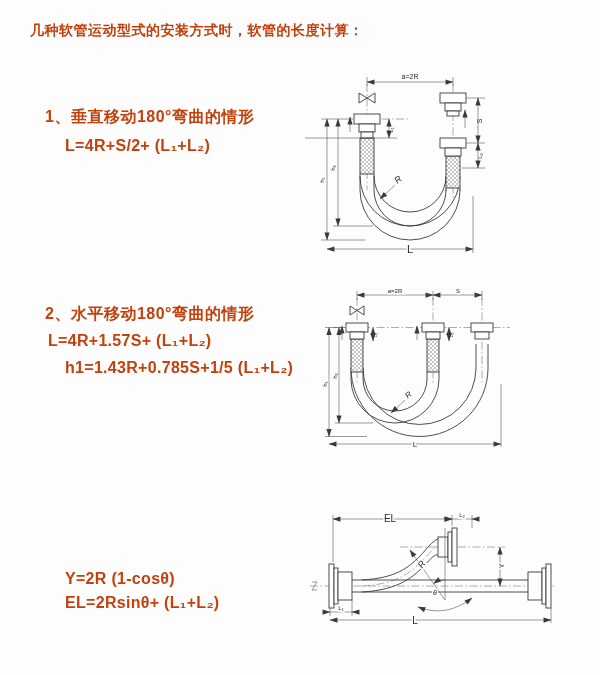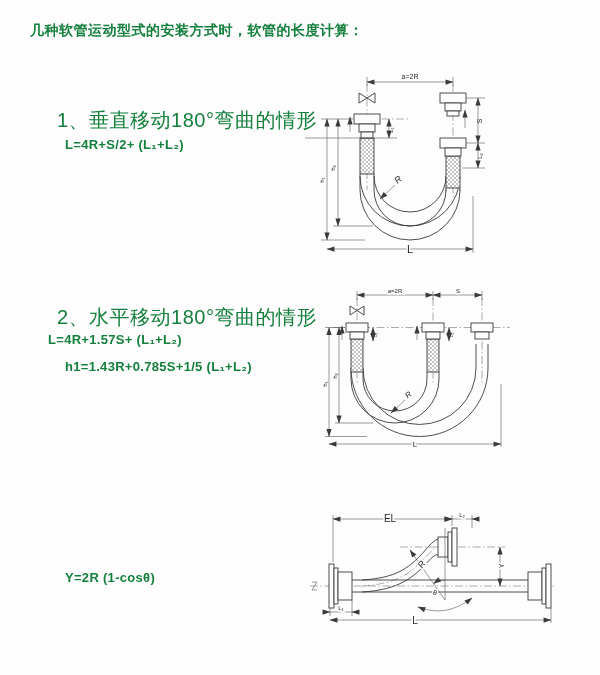--- a/index.html
+++ b/index.html
@@ -1,23 +1,23 @@
 <!DOCTYPE html>
 <html><head>
 <meta charset="utf-8">
 <style>
   html,body{margin:0;padding:0;background:#e8e8e8;}
   .page{
     position:relative;width:600px;height:675px;margin:0 auto;
     background:#fdfdfd;overflow:hidden;
-    font-family:"Liberation Sans","DejaVu Sans",sans-serif;color:#15803d;
+    font-family:"Liberation Sans","DejaVu Sans",sans-serif;color:#c2410c;
   }
   .title{position:absolute;left:30px;top:22px;font-size:14px;font-weight:bold;letter-spacing:.5px;white-space:nowrap;}
-  .sec-heading{position:absolute;font-size:20px;font-weight:normal;letter-spacing:.5px;white-space:nowrap;margin-left:12px;}
-  .formula{position:absolute;font-size:13px;font-weight:bold;letter-spacing:.3px;white-space:nowrap;}
+  .sec-heading{position:absolute;font-size:16px;font-weight:bold;letter-spacing:.5px;white-space:nowrap;}
+  .formula{position:absolute;font-size:16px;font-weight:bold;letter-spacing:.3px;white-space:nowrap;}
   svg{position:absolute;}
   svg text{fill:#262626;font-family:"Liberation Sans","DejaVu Sans",sans-serif;}
   .dl{font-size:6px;}
   .dl2{font-size:7px;}
   .big{font-size:11px;}
   .it{font-style:italic;}
   .halo{paint-order:stroke;stroke:#fdfdfd;stroke-width:3px;}
   .ln{stroke:#3a3a3a;stroke-width:.9;fill:none;}
   .thin{stroke:#4a4a4a;stroke-width:.55;fill:none;}
   .cl{stroke:#6a6a6a;stroke-width:.55;fill:none;stroke-dasharray:8 2.5 1.5 2.5;}
@@ -32,20 +32,21 @@
   <div class="title">几种软管运动型式的安装方式时，软管的长度计算：</div>
 
   <div class="sec-heading" style="left:45px;top:107px">1、垂直移动180°弯曲的情形</div>
   <div class="formula" style="left:65px;top:137px">L=4R+S/2+ (L₁+L₂)</div>
 
   <div class="sec-heading" style="left:45px;top:304px">2、水平移动180°弯曲的情形</div>
   <div class="formula" style="left:48px;top:332px">L=4R+1.57S+ (L₁+L₂)</div>
   <div class="formula" style="left:65px;top:359px">h1=1.43R+0.785S+1/5 (L₁+L₂)</div>
 
   <div class="formula" style="left:65px;top:570px">Y=2R (1-cosθ)</div>
+  <div class="formula" style="left:65px;top:594px">EL=2Rsinθ+ (L₁+L₂)</div>
 
   <svg style="left:305px;top:68px" width="280" height="190" viewBox="0 0 280 190">
     <defs>
       <pattern id="braid" width="4" height="4" patternUnits="userSpaceOnUse">
         <rect width="4" height="4" fill="#fdfdfd"></rect>
         <path d="M0,0 L4,4 M4,0 L0,4" stroke="#8a8a8a" stroke-width="0.5"></path>
       </pattern>
       <marker id="ar" viewBox="0 0 10 8" markerWidth="9" markerHeight="7" refX="9" refY="4" orient="auto-start-reverse" markerUnits="userSpaceOnUse">
         <path d="M0.5,1 L9.5,4 L0.5,7 z" fill="#3a3a3a"></path>
       </marker>

